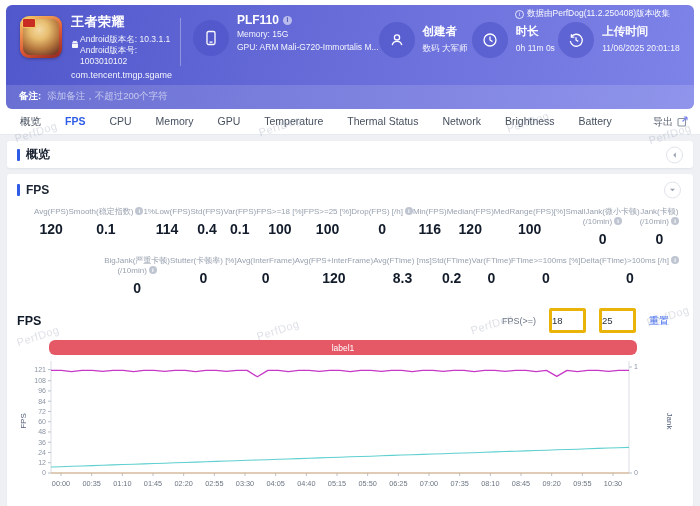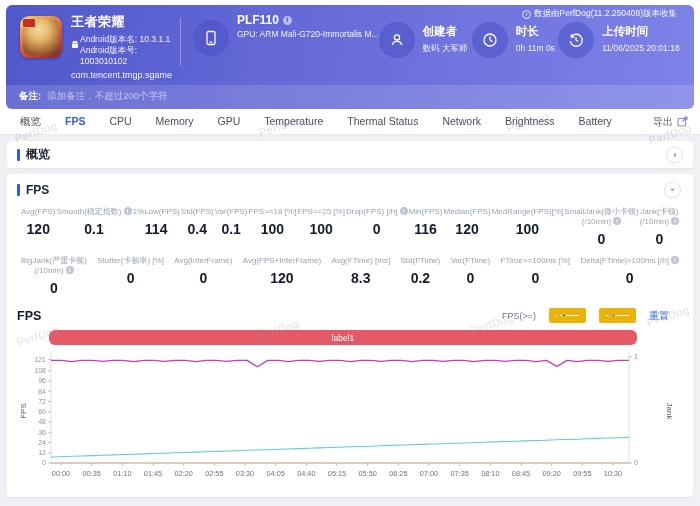--- a/index.html
+++ b/index.html
@@ -43,21 +43,21 @@
   }
   .device-block{display:flex;gap:8px;width:196px}
   .device-block .circ{margin-top:7px}
   .dev-title{font-size:12px;font-weight:bold;display:flex;gap:4px;align-items:center;margin-bottom:1px}
   .dev-line{font-size:8.5px;line-height:12.5px;opacity:.93;white-space:nowrap;max-width:148px;overflow:hidden;text-overflow:ellipsis}
   .meta-block{display:flex;gap:8px;margin-top:9px}
   .meta-block .circ{margin-top:0}
   .mb-creator{width:110px}.mb-duration{width:102px}.mb-upload{width:146px}
   .meta-label{font-size:11.5px;font-weight:bold;margin-top:2px}
   .meta-value{font-size:8.5px;opacity:.93;margin-top:4px;white-space:nowrap}
-  .collect-note{position:absolute;top:3px;right:17px;font-size:8.5px;opacity:.96;display:flex;align-items:center;gap:3px}
+  .collect-note{position:absolute;top:3px;right:24px;font-size:8.5px;opacity:.96;display:flex;align-items:center;gap:3px}
   .i-circ{
     display:inline-flex;width:9px;height:9px;border-radius:50%;border:1px solid rgba(255,255,255,.85);
     align-items:center;justify-content:center;font-size:6px;line-height:1;
   }
   .i-circ-fill{
     display:inline-flex;width:9px;height:9px;border-radius:50%;background:rgba(255,255,255,.55);
     color:#4b50b8;align-items:center;justify-content:center;font-size:6.5px;font-weight:bold;line-height:1;
   }
   .hero-note{background:rgba(255,255,255,.14);padding:5px 13px 6px;font-size:9.5px;display:flex;gap:6px}
   .note-label{font-weight:bold}
@@ -75,35 +75,35 @@
   .blue-bar{width:3px;height:12px;background:var(--accent);border-radius:1px}
   .collapse{
     position:absolute;right:10px;top:50%;transform:translateY(-50%);
     width:17px;height:17px;border:1px solid #dfe3ea;border-radius:50%;
     display:flex;align-items:center;justify-content:center;background:#fff;cursor:pointer;
   }
   .fps-card{margin-top:6px;padding:7px 10px 0;position:relative}
   .sec-head{display:flex;align-items:center;position:relative;height:17px}
   .sec-head .collapse{right:2px}
   
-  .stats-row{display:flex;justify-content:space-between;margin-top:9px;padding:0 4px}
+  .stats-row{display:flex;justify-content:flex-end;margin-top:9px;padding:0 4px}
   .stat{text-align:center;min-width:26px}
   .stat-label{font-size:8px;color:#99a2b0;white-space:pre-line;line-height:10px}
   .info-i{
     display:inline-block;width:8px;height:8px;border-radius:50%;background:#bfc6d2;color:#fff;
     font-size:6px;line-height:8px;margin-left:2px;text-align:center;font-weight:bold;vertical-align:1px;
   }
   .stat-value{font-size:14px;font-weight:bold;color:#131c2b;margin-top:4px}
   
   .chart-head{display:flex;align-items:center;margin-top:12px}
   .chart-title{font-weight:bold;font-size:12.5px;color:#111a28}
   .thresh{margin-left:auto;display:flex;align-items:center;gap:13px}
   .th-label{font-size:9px;color:#6b7482}
   .th-input{
-    width:37px;height:15px;border:7px solid #eab308;border-radius:2px;
+    width:37px;height:25px;border:3px solid #eab308;border-radius:2px;
     font-size:9.5px;color:#2a3342;font-family:"Liberation Sans",sans-serif;outline:none;background:#fff;
   }
   .reset-link{color:#3a66f0;font-size:10px;cursor:pointer;margin-right:14px}
   .band{
     margin:7px 46px 0 32px;height:15px;border-radius:6px;color:#fff;font-size:8.5px;
     display:flex;align-items:center;justify-content:center;
   }
   svg.chart{display:block;width:664px;height:152px}
   .axlbl{font-size:7px;fill:#8b94a3}
   .xlbl{font-size:7.3px;fill:#6b7482}
@@ -144,20 +144,21 @@
         <svg width="16" height="16" viewBox="0 0 16 16" fill="none" stroke="#fff" stroke-width="1.3">
           <rect x="4" y="1.5" width="8" height="13" rx="1.5"></rect>
           <line x1="6.5" y1="12.2" x2="9.5" y2="12.2"></line>
         </svg>
       </div>
       <div>
         <div class="dev-title">
           <span>PLF110</span>
           <span class="i-circ-fill">i</span>
         </div>
+        <div class="dev-line">Memory: 15G</div>
         <div class="dev-line">GPU: ARM Mali-G720-Immortalis M...</div>
       </div>
     </div>
 
     <div class="meta-block mb-creator">
       <div class="circ">
         <svg width="16" height="16" viewBox="0 0 16 16" fill="none" stroke="#fff" stroke-width="1.3">
           <circle cx="8" cy="5.4" r="2.6"></circle>
           <path d="M3.2 13.2a4.9 4.9 0 019.6 0"></path>
         </svg>

